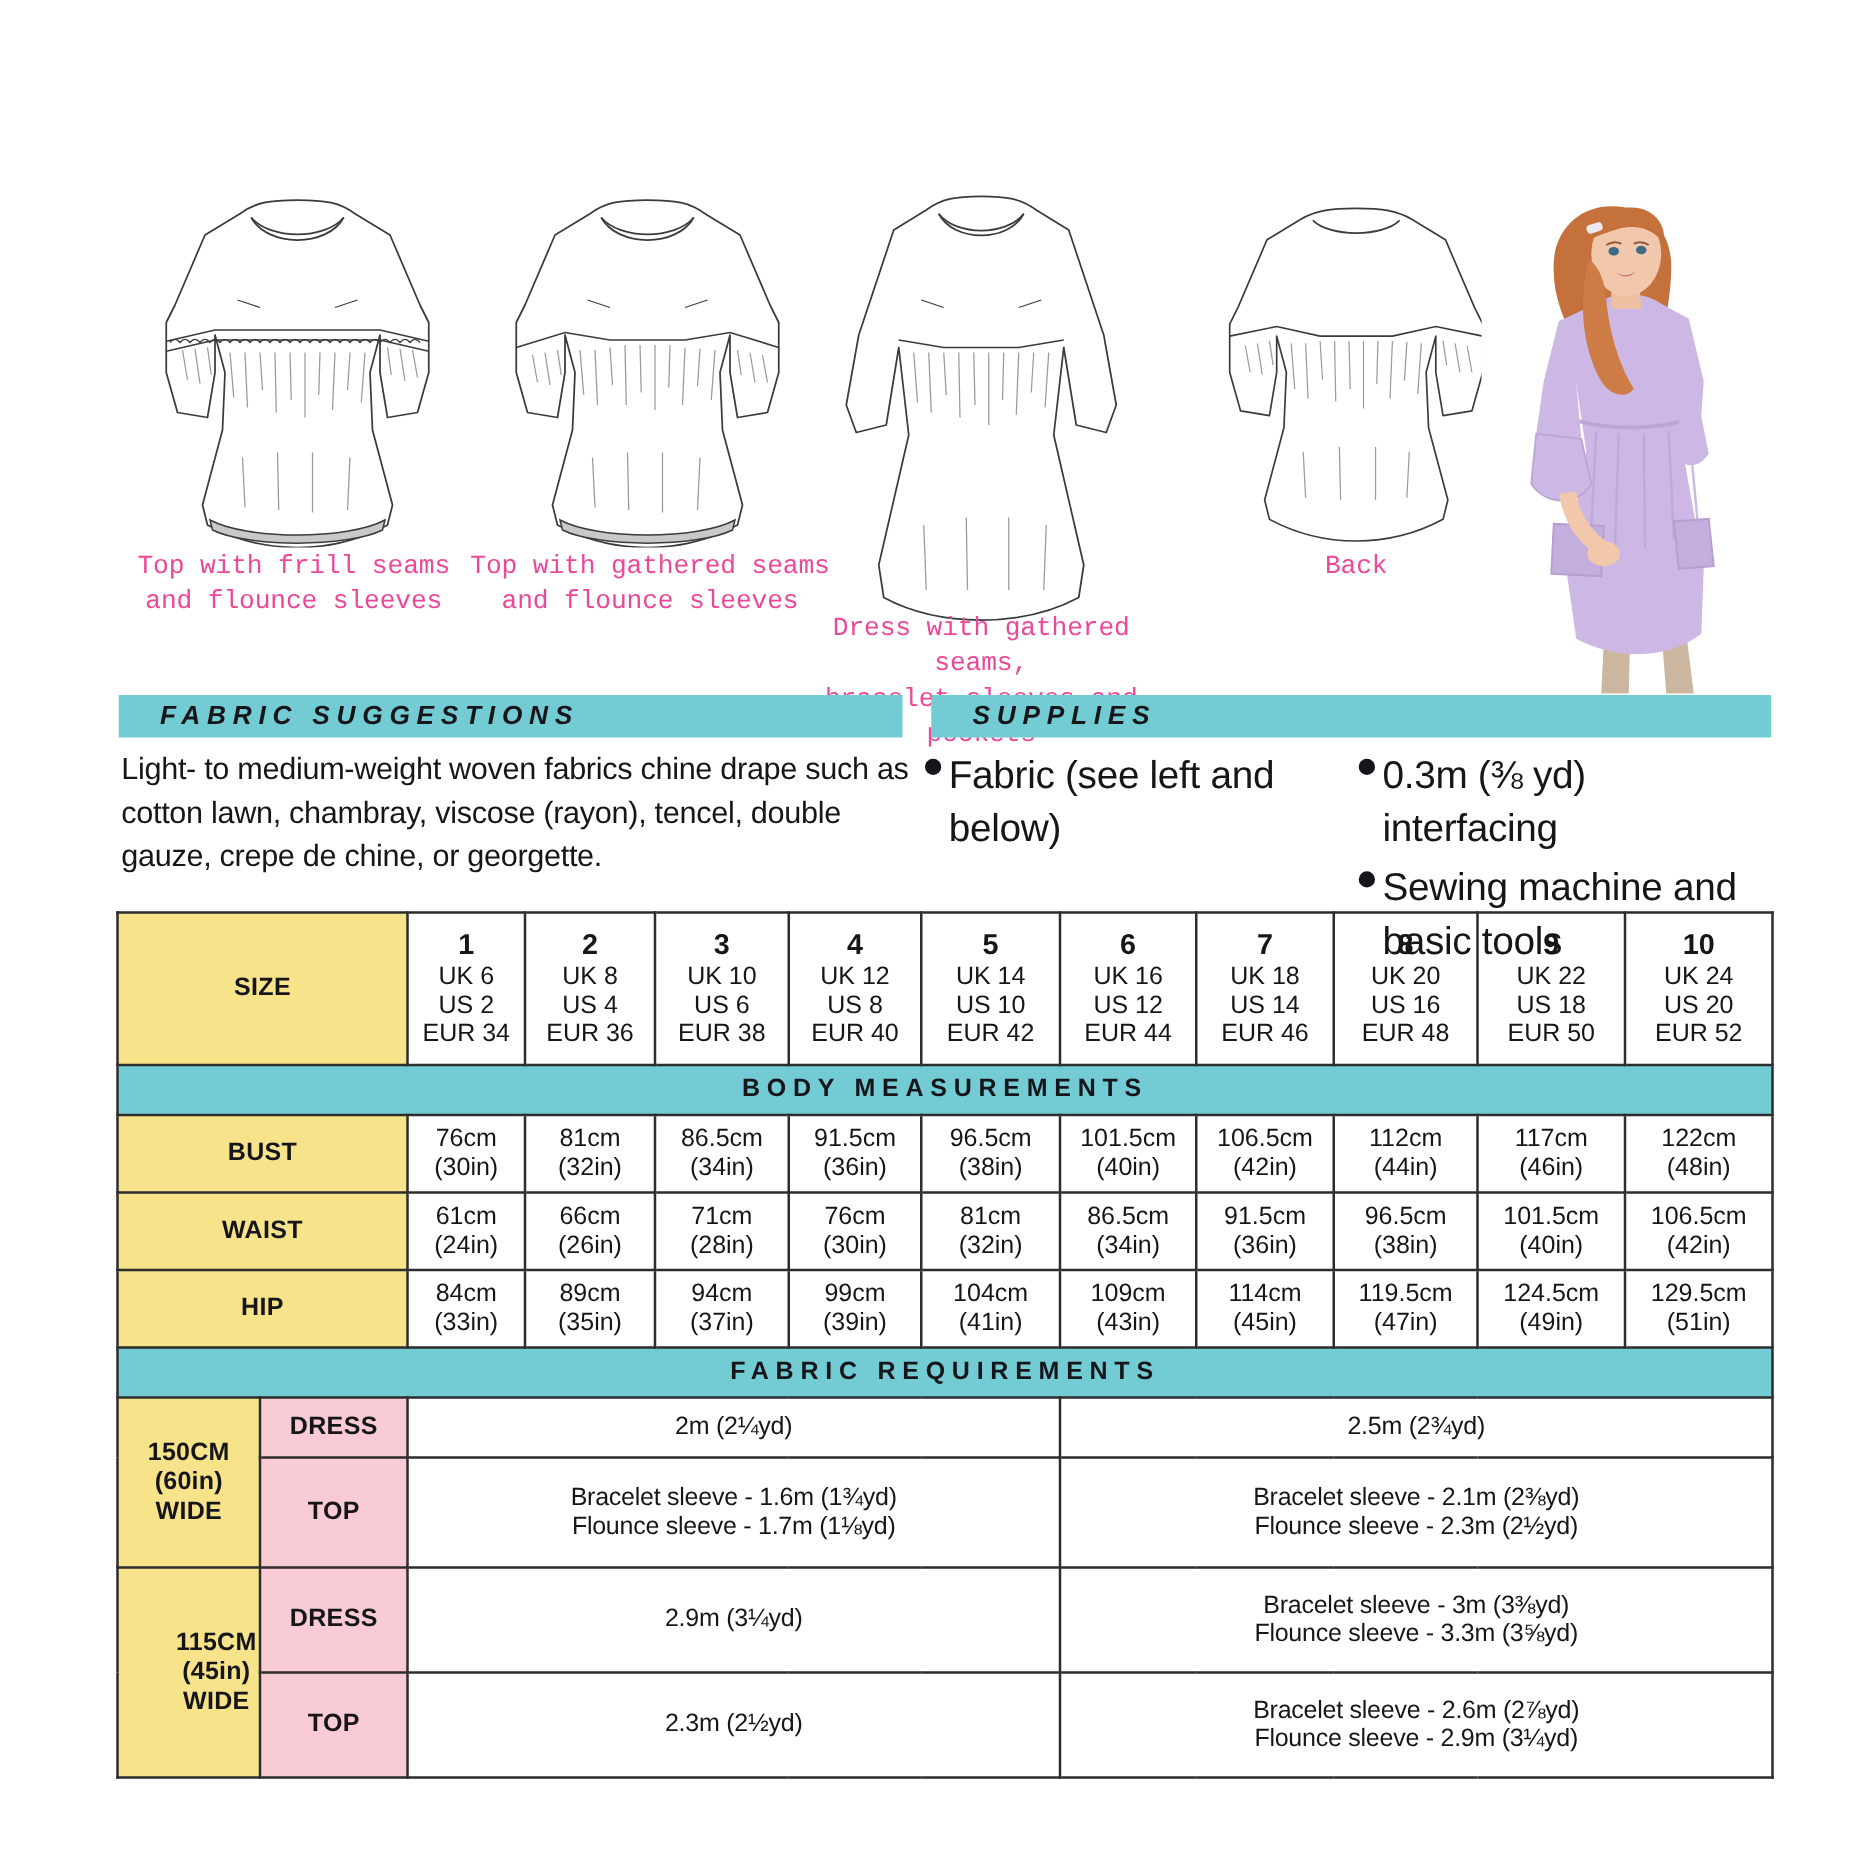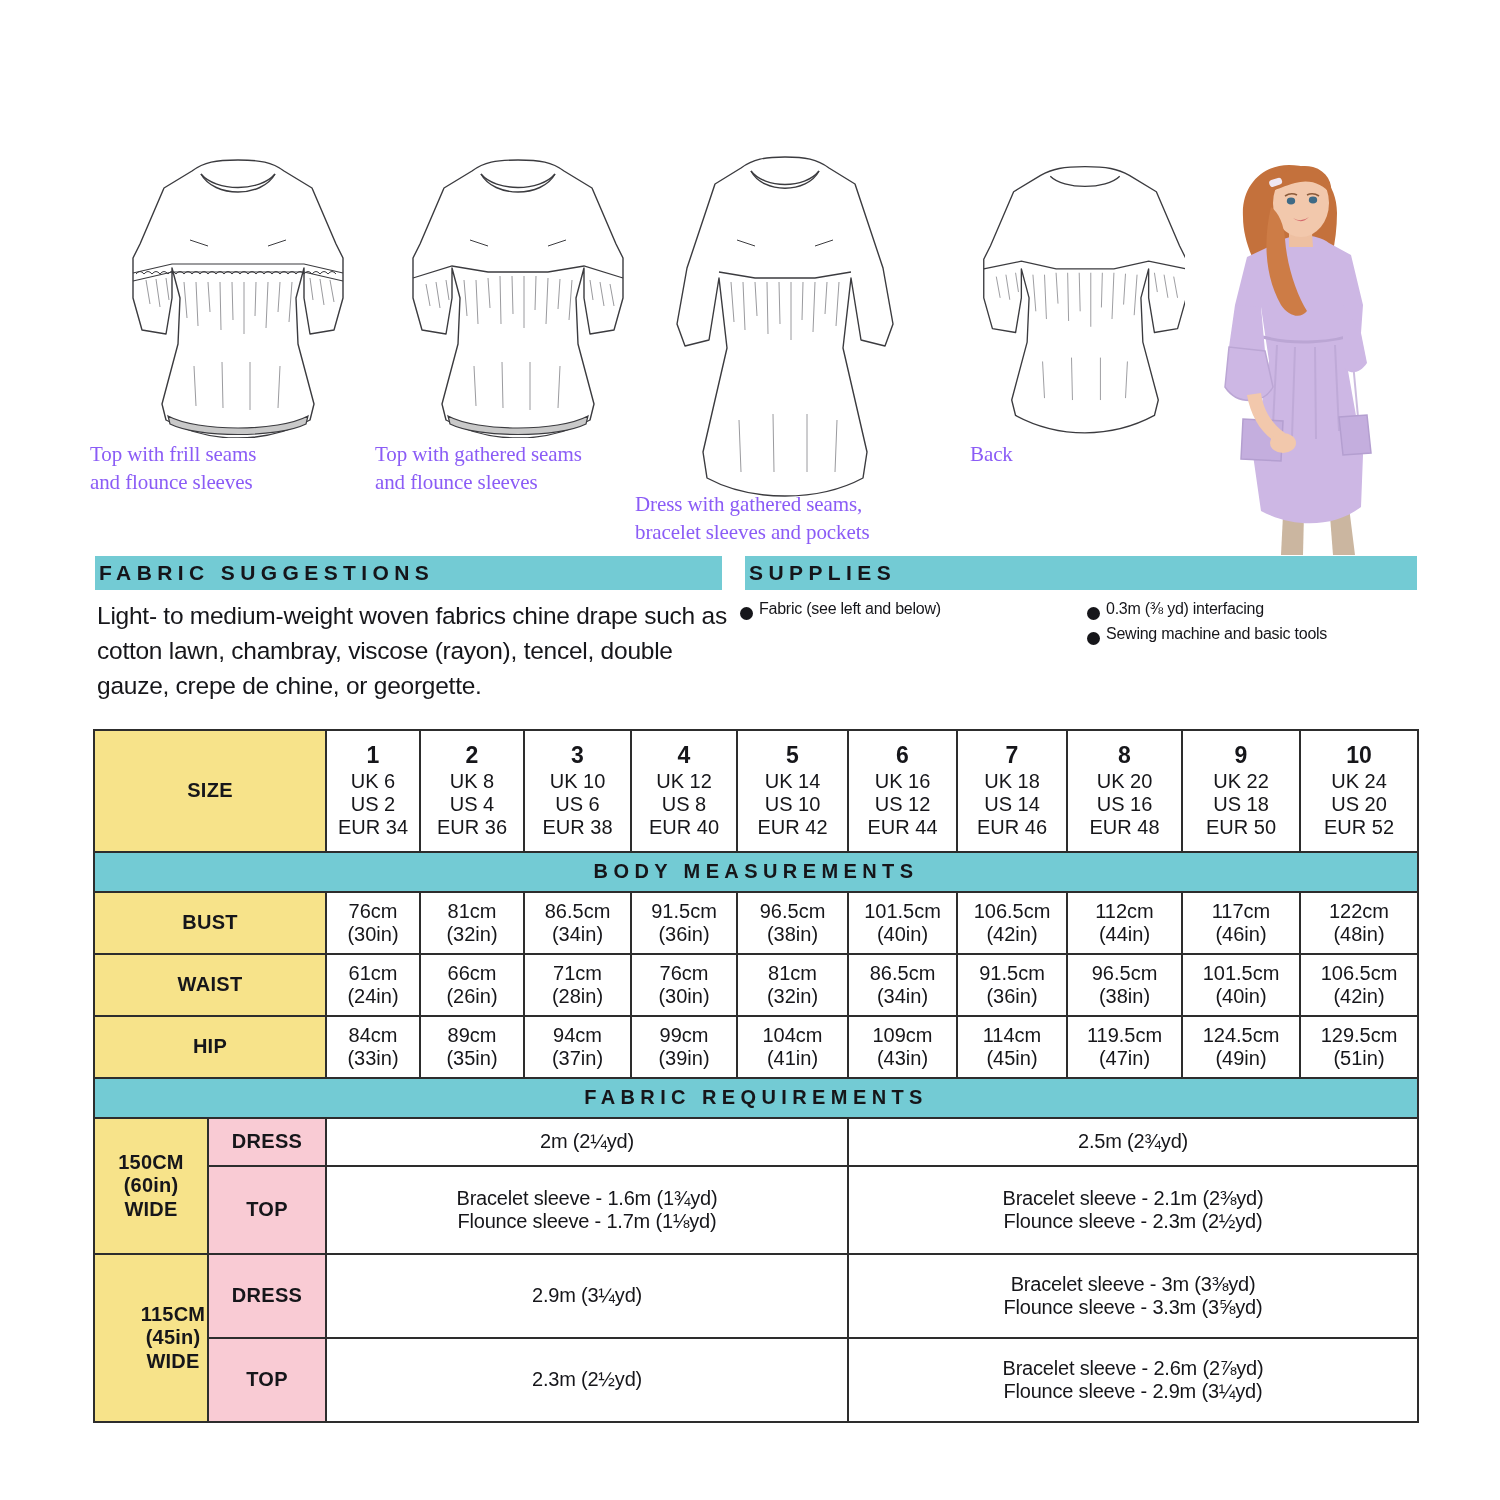--- a/index.html
+++ b/index.html
@@ -24,24 +24,25 @@
     width: 1330px; height: 400px;
   }
   .illo {
     position: absolute;
     top: 0;
   }
   .illo svg { display: block; }
 
   .caption {
     position: absolute;
+    text-align: center;
     font-size: 21px;
     line-height: 1.35;
-    color: #8b5cf6;
-    font-family: Liberation Serif, serif;
+    color: #ec4899;
+    font-family: Liberation Mono, monospace;
     letter-spacing: -0.1px;
   }
 
   
   #model-photo {
     position: absolute;
     left: 1185px; top: 155px;
     width: 235px; height: 400px;
     overflow: hidden;
   }
@@ -49,22 +50,23 @@
   
   .band {
     position: absolute;
     background: #73cbd4;
     color: #15151a;
     font-weight: bold;
     font-size: 21px;
     letter-spacing: 5.4px;
     display: flex;
     align-items: center;
-    padding-left: 4px;
+    padding-left: 33px;
     font-family: "Liberation Sans", sans-serif;
+    font-style: italic;
   }
 
   
   #fabric-sugg-band { left: 95px; top: 556px; width: 627px; height: 34px; }
   #supplies-band    { left: 745px; top: 556px; width: 672px; height: 34px; }
 
   #fabric-sugg-text {
     position: absolute;
     left: 97px; top: 598px; width: 635px;
     font-size: 24.5px;
@@ -76,21 +78,21 @@
   #supplies-cols {
     position: absolute;
     left: 740px; top: 598px; width: 690px;
     display: flex;
     gap: 22px;
   }
   .supplies-col { width: 325px; }
   .supply-item {
     display: flex;
     align-items: flex-start;
-    font-size: 16px;
+    font-size: 31px;
     line-height: 1.4;
     letter-spacing: -0.25px;
     margin-bottom: 3px;
     color: #16161a;
   }
   .bullet {
     flex: 0 0 auto;
     width: 13px; height: 13px;
     border-radius: 50%;
     background: #16161a;

